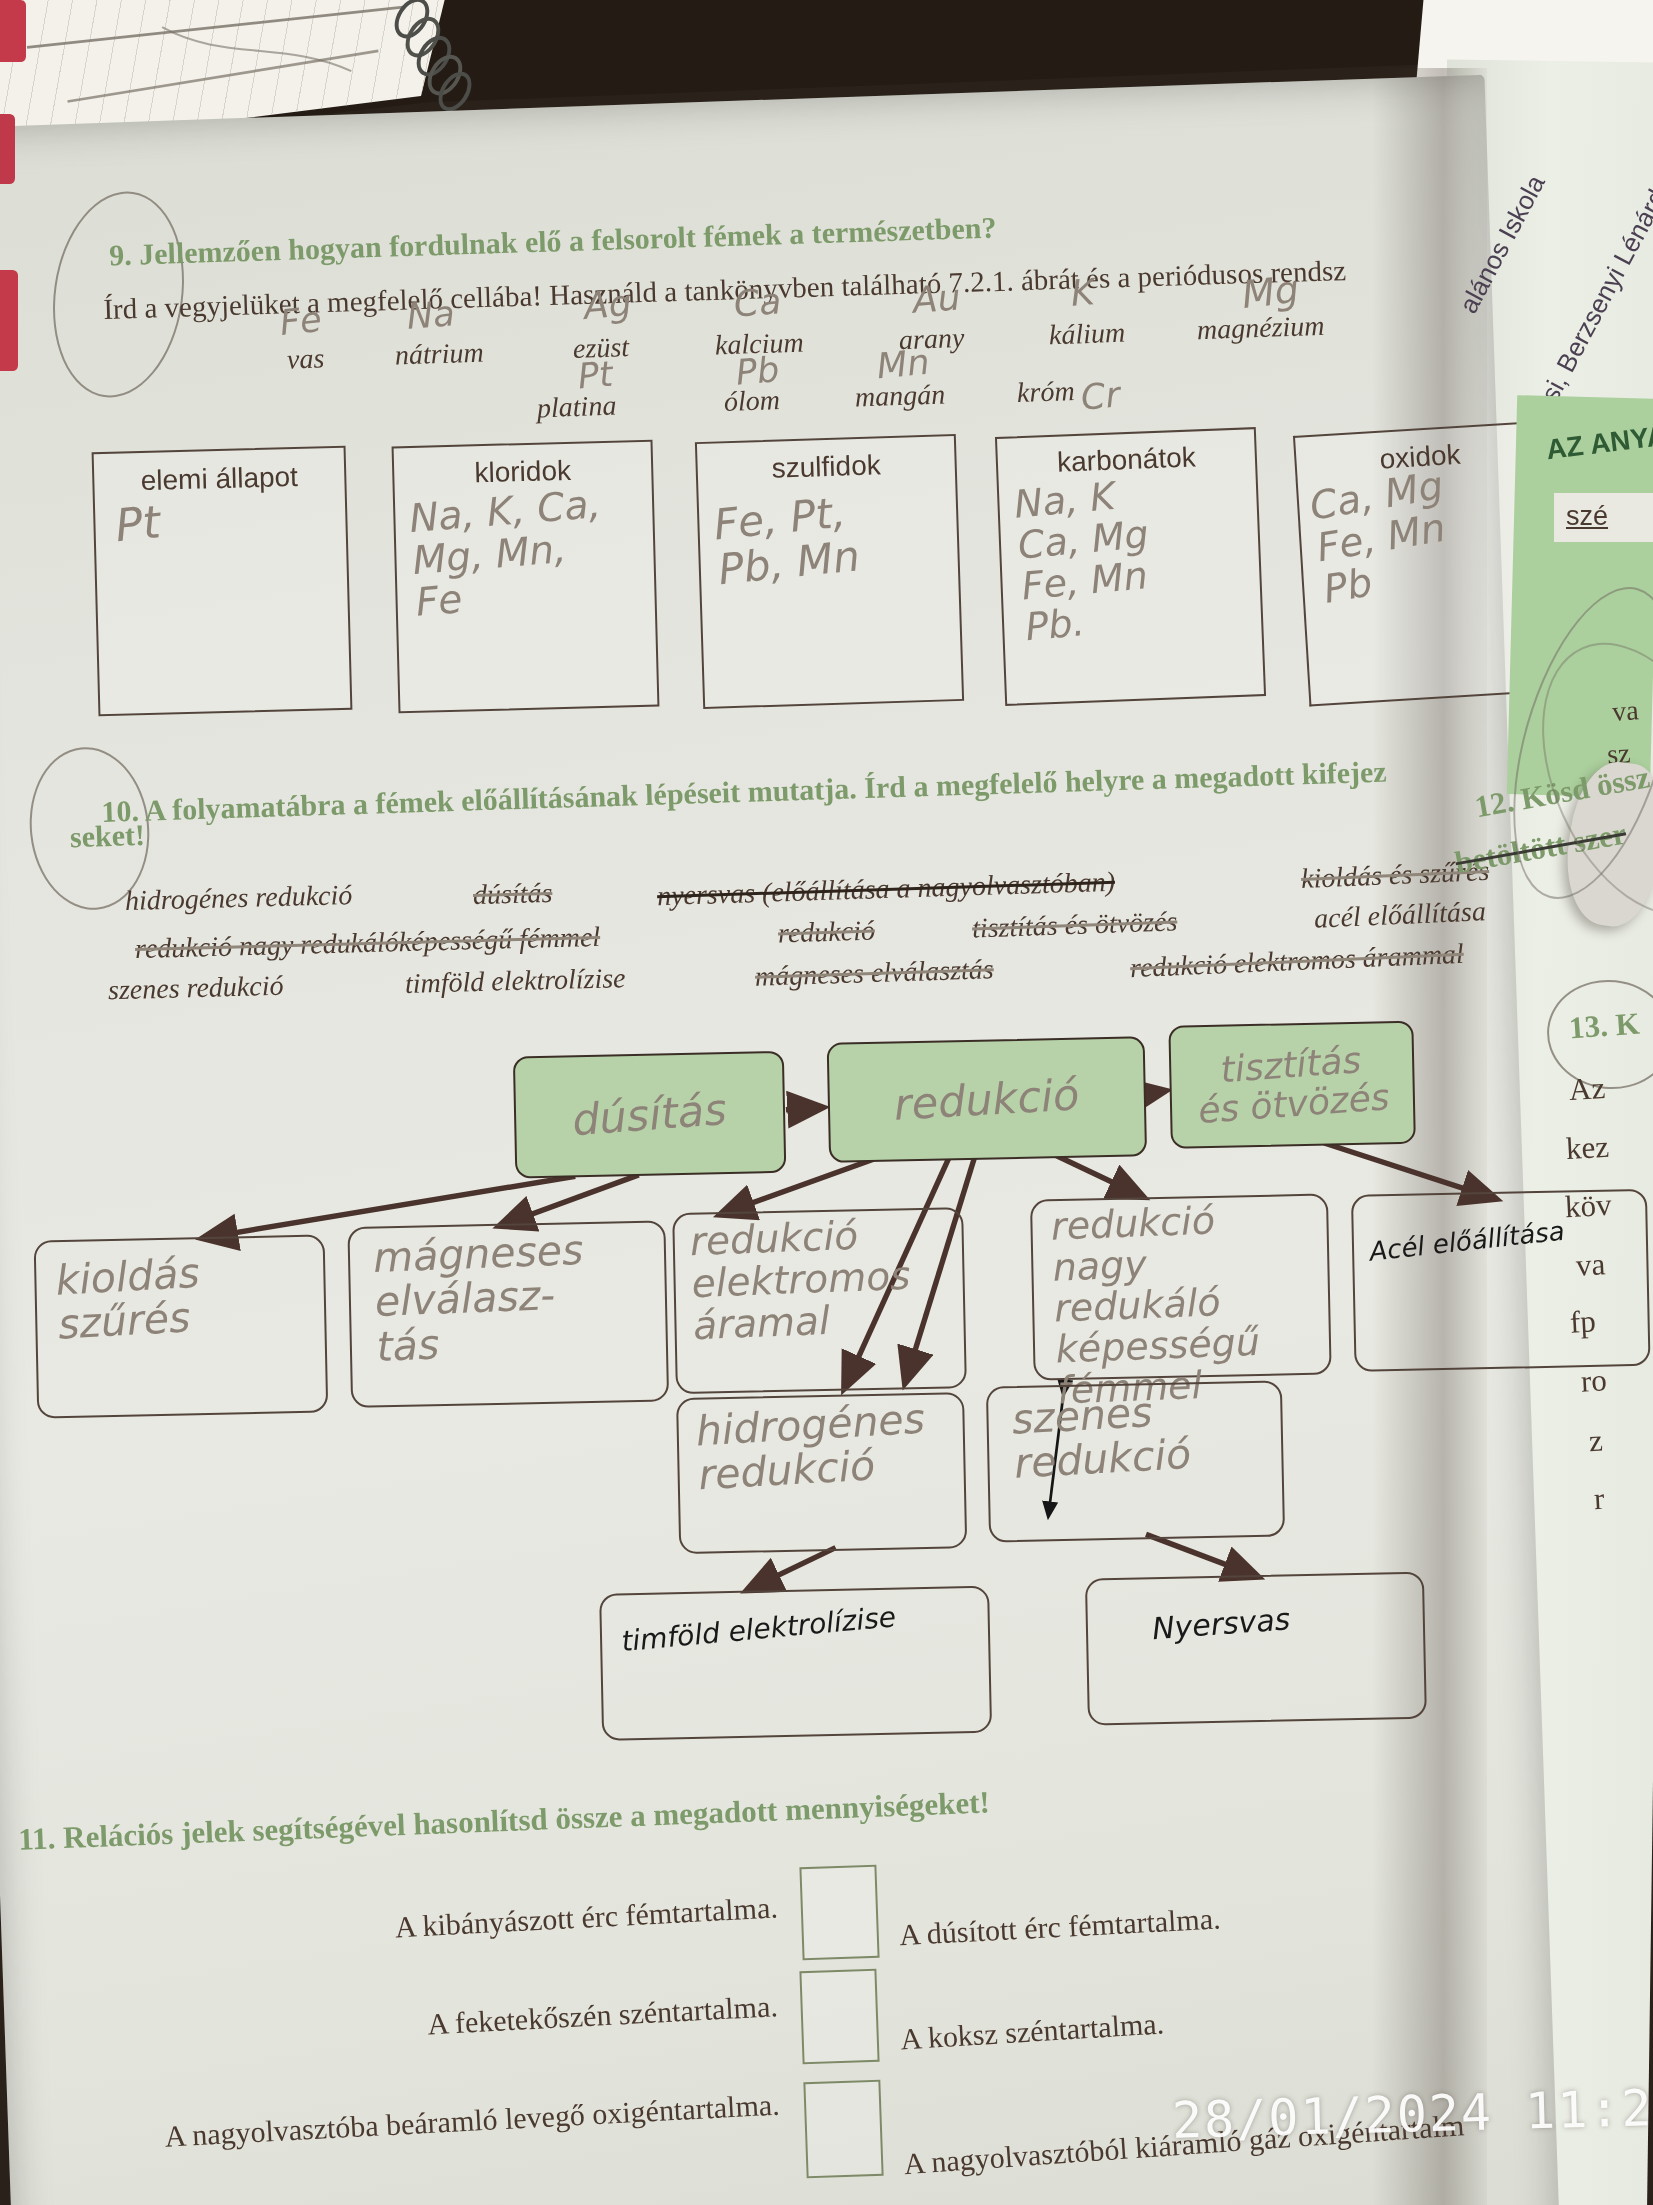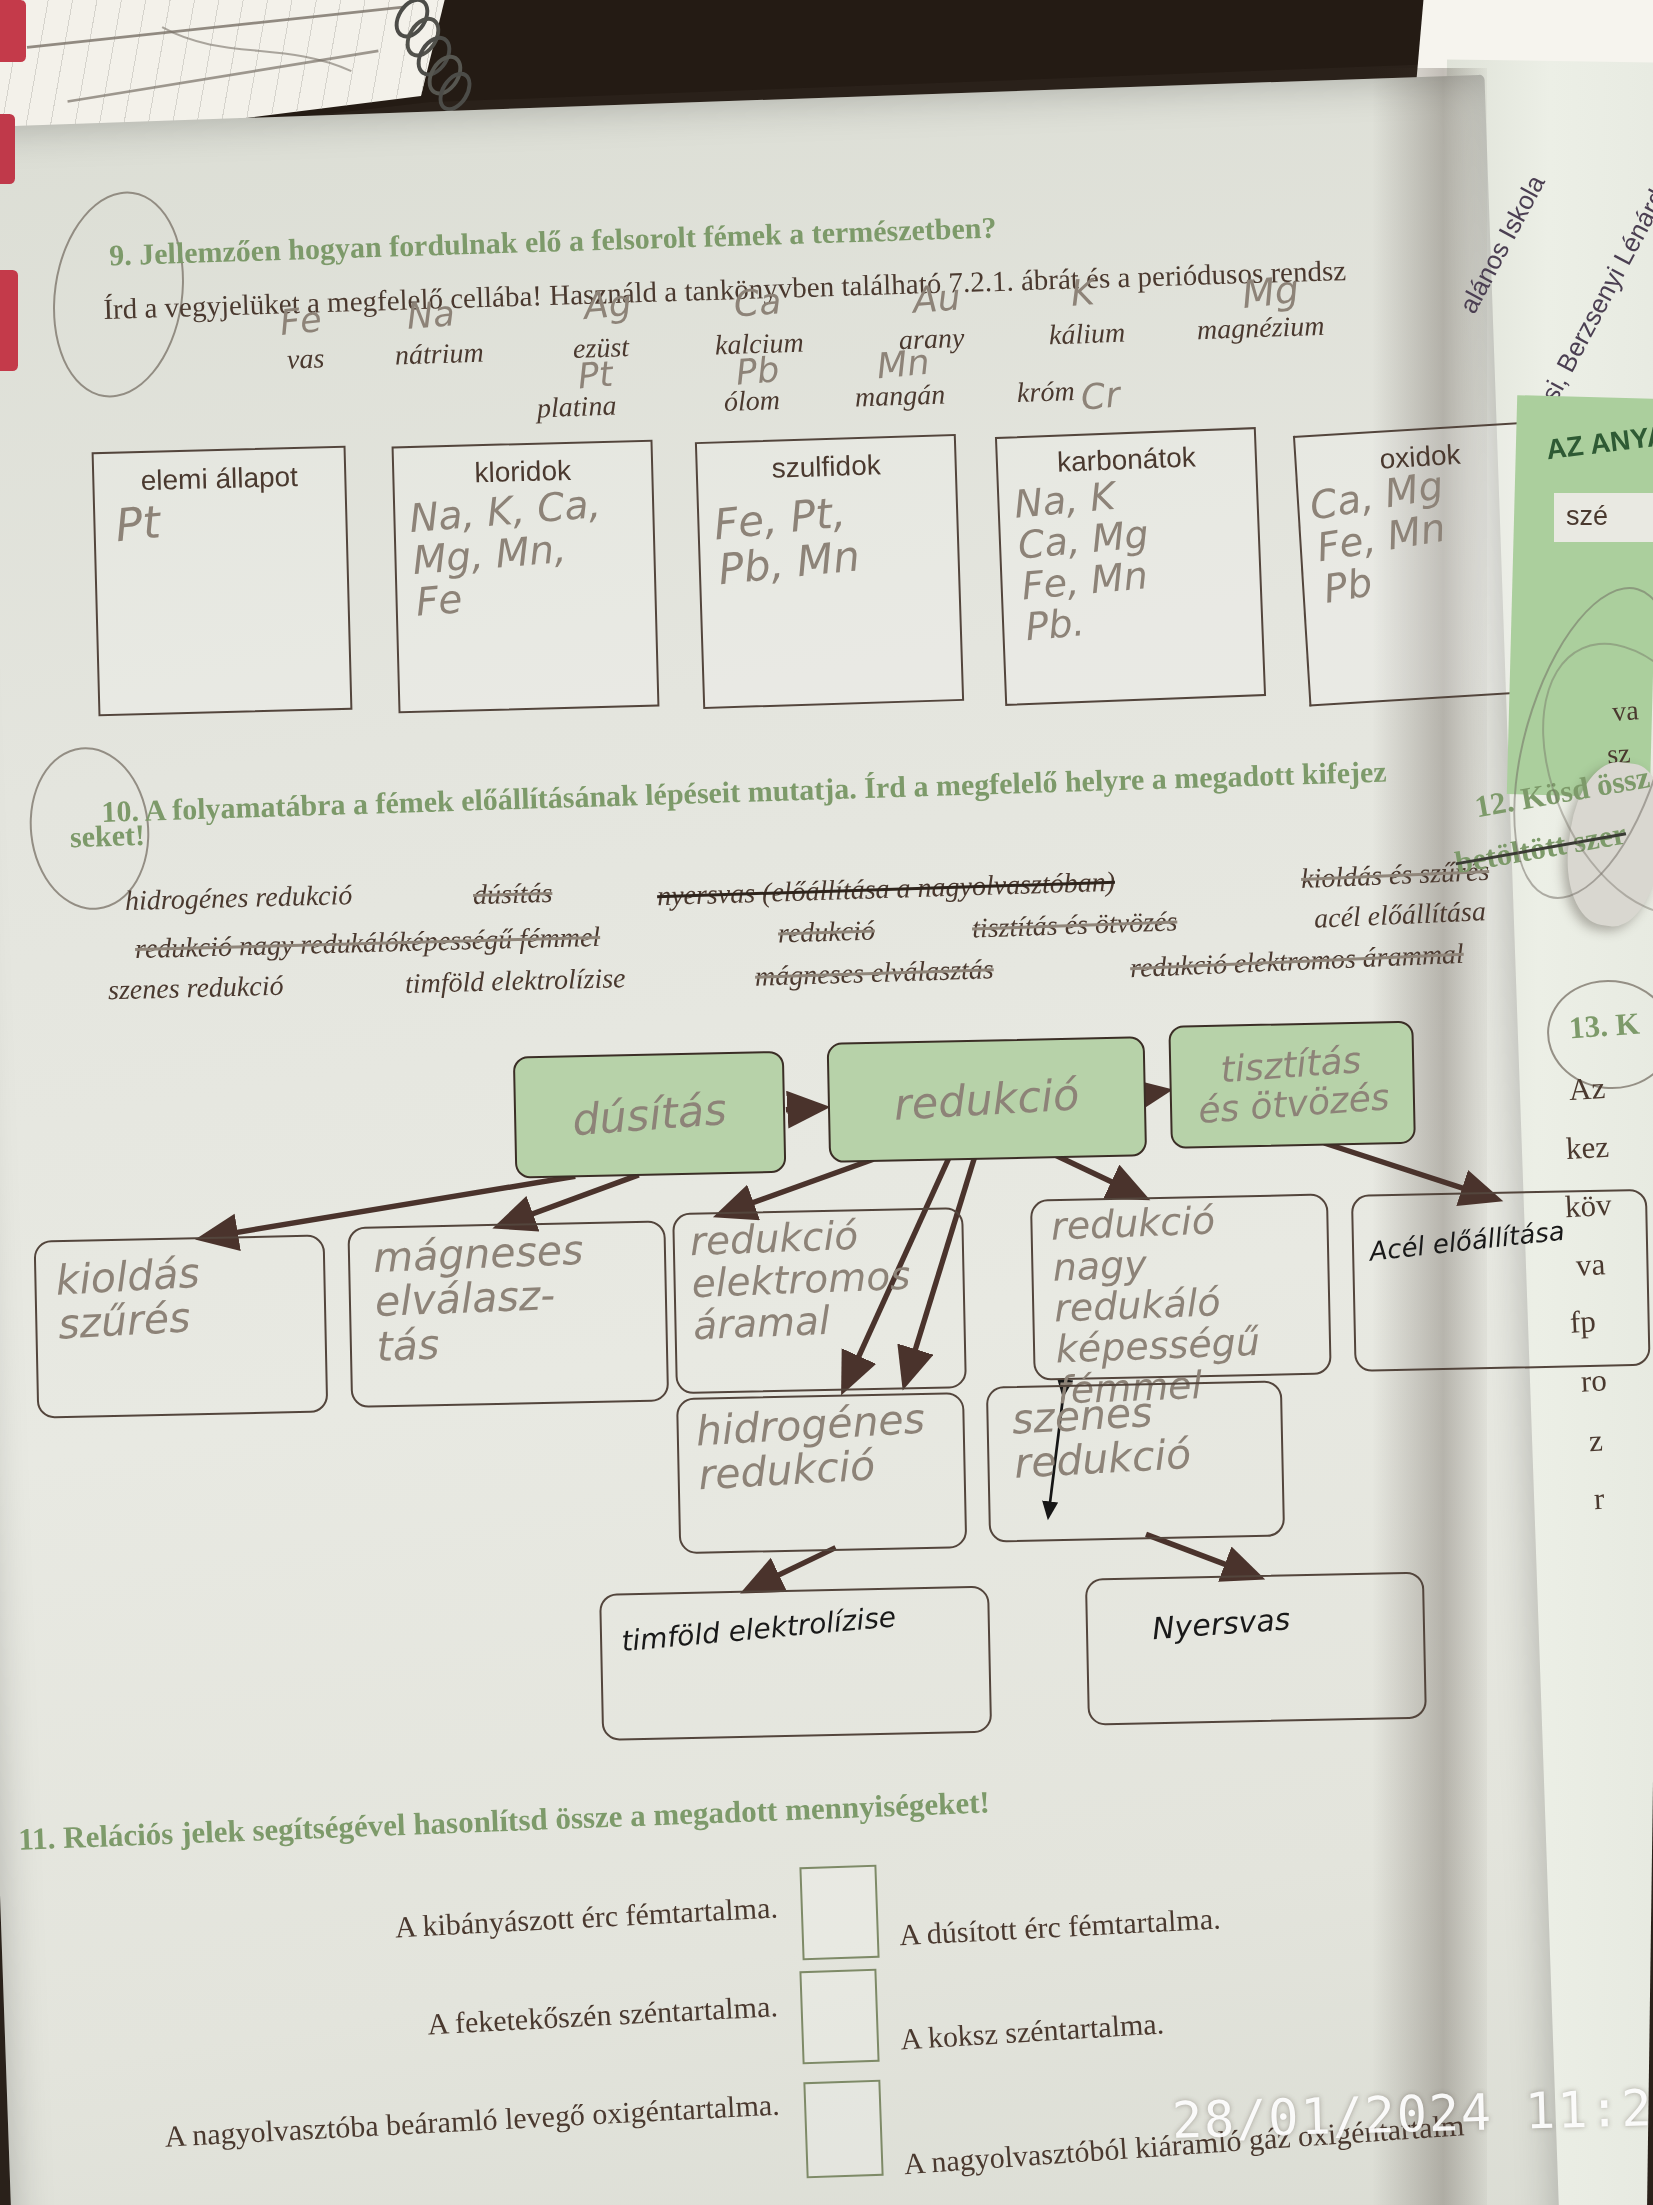--- a/index.html
+++ b/index.html
@@ -235,21 +235,21 @@
   <div class="abs sqbox" style="left:805px;top:2081px;width:73px;height:92px;transform:rotate(-2deg);"></div>
   <div class="abs serif dark nowrap" style="left:903px;top:2121px;width:751px;font-size:30px;transform:rotate(-4deg);">A nagyolvasztóból kiáramló gáz oxigéntartalm</div>
 
   <div class="abs sans" style="left:1453px;top:304px;font-size:26px;color:#4b3f52;transform:rotate(-62deg);transform-origin:0 0;white-space:nowrap;">alános Iskola</div>
   <div class="abs sans" style="left:1528px;top:405px;font-size:26px;color:#4b3f52;transform:rotate(-62deg);transform-origin:0 0;white-space:nowrap;">asi, Berzsenyi Lénárd tér 3.</div>
   <div class="abs sans" style="left:1607px;top:466px;font-size:26px;color:#4b3f52;transform:rotate(-62deg);transform-origin:0 0;white-space:nowrap;">09, E-mail: magasi.iskola@g</div>
 
   <div class="abs" style="left:1512px;top:397px;width:143px;height:399px;background:#abcf9d;transform:rotate(1.5deg);"></div>
   <div class="abs sans" style="left:1546px;top:427px;font-size:28px;font-weight:bold;color:#2e5a34;transform:rotate(-7deg);white-space:nowrap;">AZ ANYA</div>
   <div class="abs" style="left:1554px;top:493px;width:101px;height:49px;background:#e9e9e2;">
-    <span class="sans dark" style="font-size:27px;margin:8px 0 0 12px;display:inline-block;">szé</span>
+    <span class="sans dark" style="font-size:27px;margin:8px 0 0 12px;display:inline-block;text-decoration:underline;">szé</span>
   </div>
   <div class="abs serif dark" style="left:1612px;top:695px;font-size:28px;transform:rotate(-4deg);">va</div>
   <div class="abs serif dark" style="left:1607px;top:738px;font-size:28px;transform:rotate(-4deg);">sz</div>
 
   <div class="abs" style="left:1569px;top:762px;width:91px;height:164px;background:#d9d7d0;border-radius:45% 40% 42% 48%;
               box-shadow:-4px 5.4px 10.8px rgba(60,52,44,.35);transform:rotate(8deg);"></div>
 
   <div class="abs serif green nowrap" style="left:1474px;top:774px;width:180px;font-size:31px;transform:rotate(-10deg);">12. Kösd össz</div>
   <div class="abs serif green nowrap struck" style="left:1454px;top:828px;width:200px;font-size:31px;text-decoration-color:#3a3a34;transform:rotate(-10deg);">betöltött szer</div>
   <div class="abs oval" style="left:1524px;top:582px;width:135px;height:318px;transform:rotate(16deg);border-color:rgba(110,104,96,.5);"></div>

